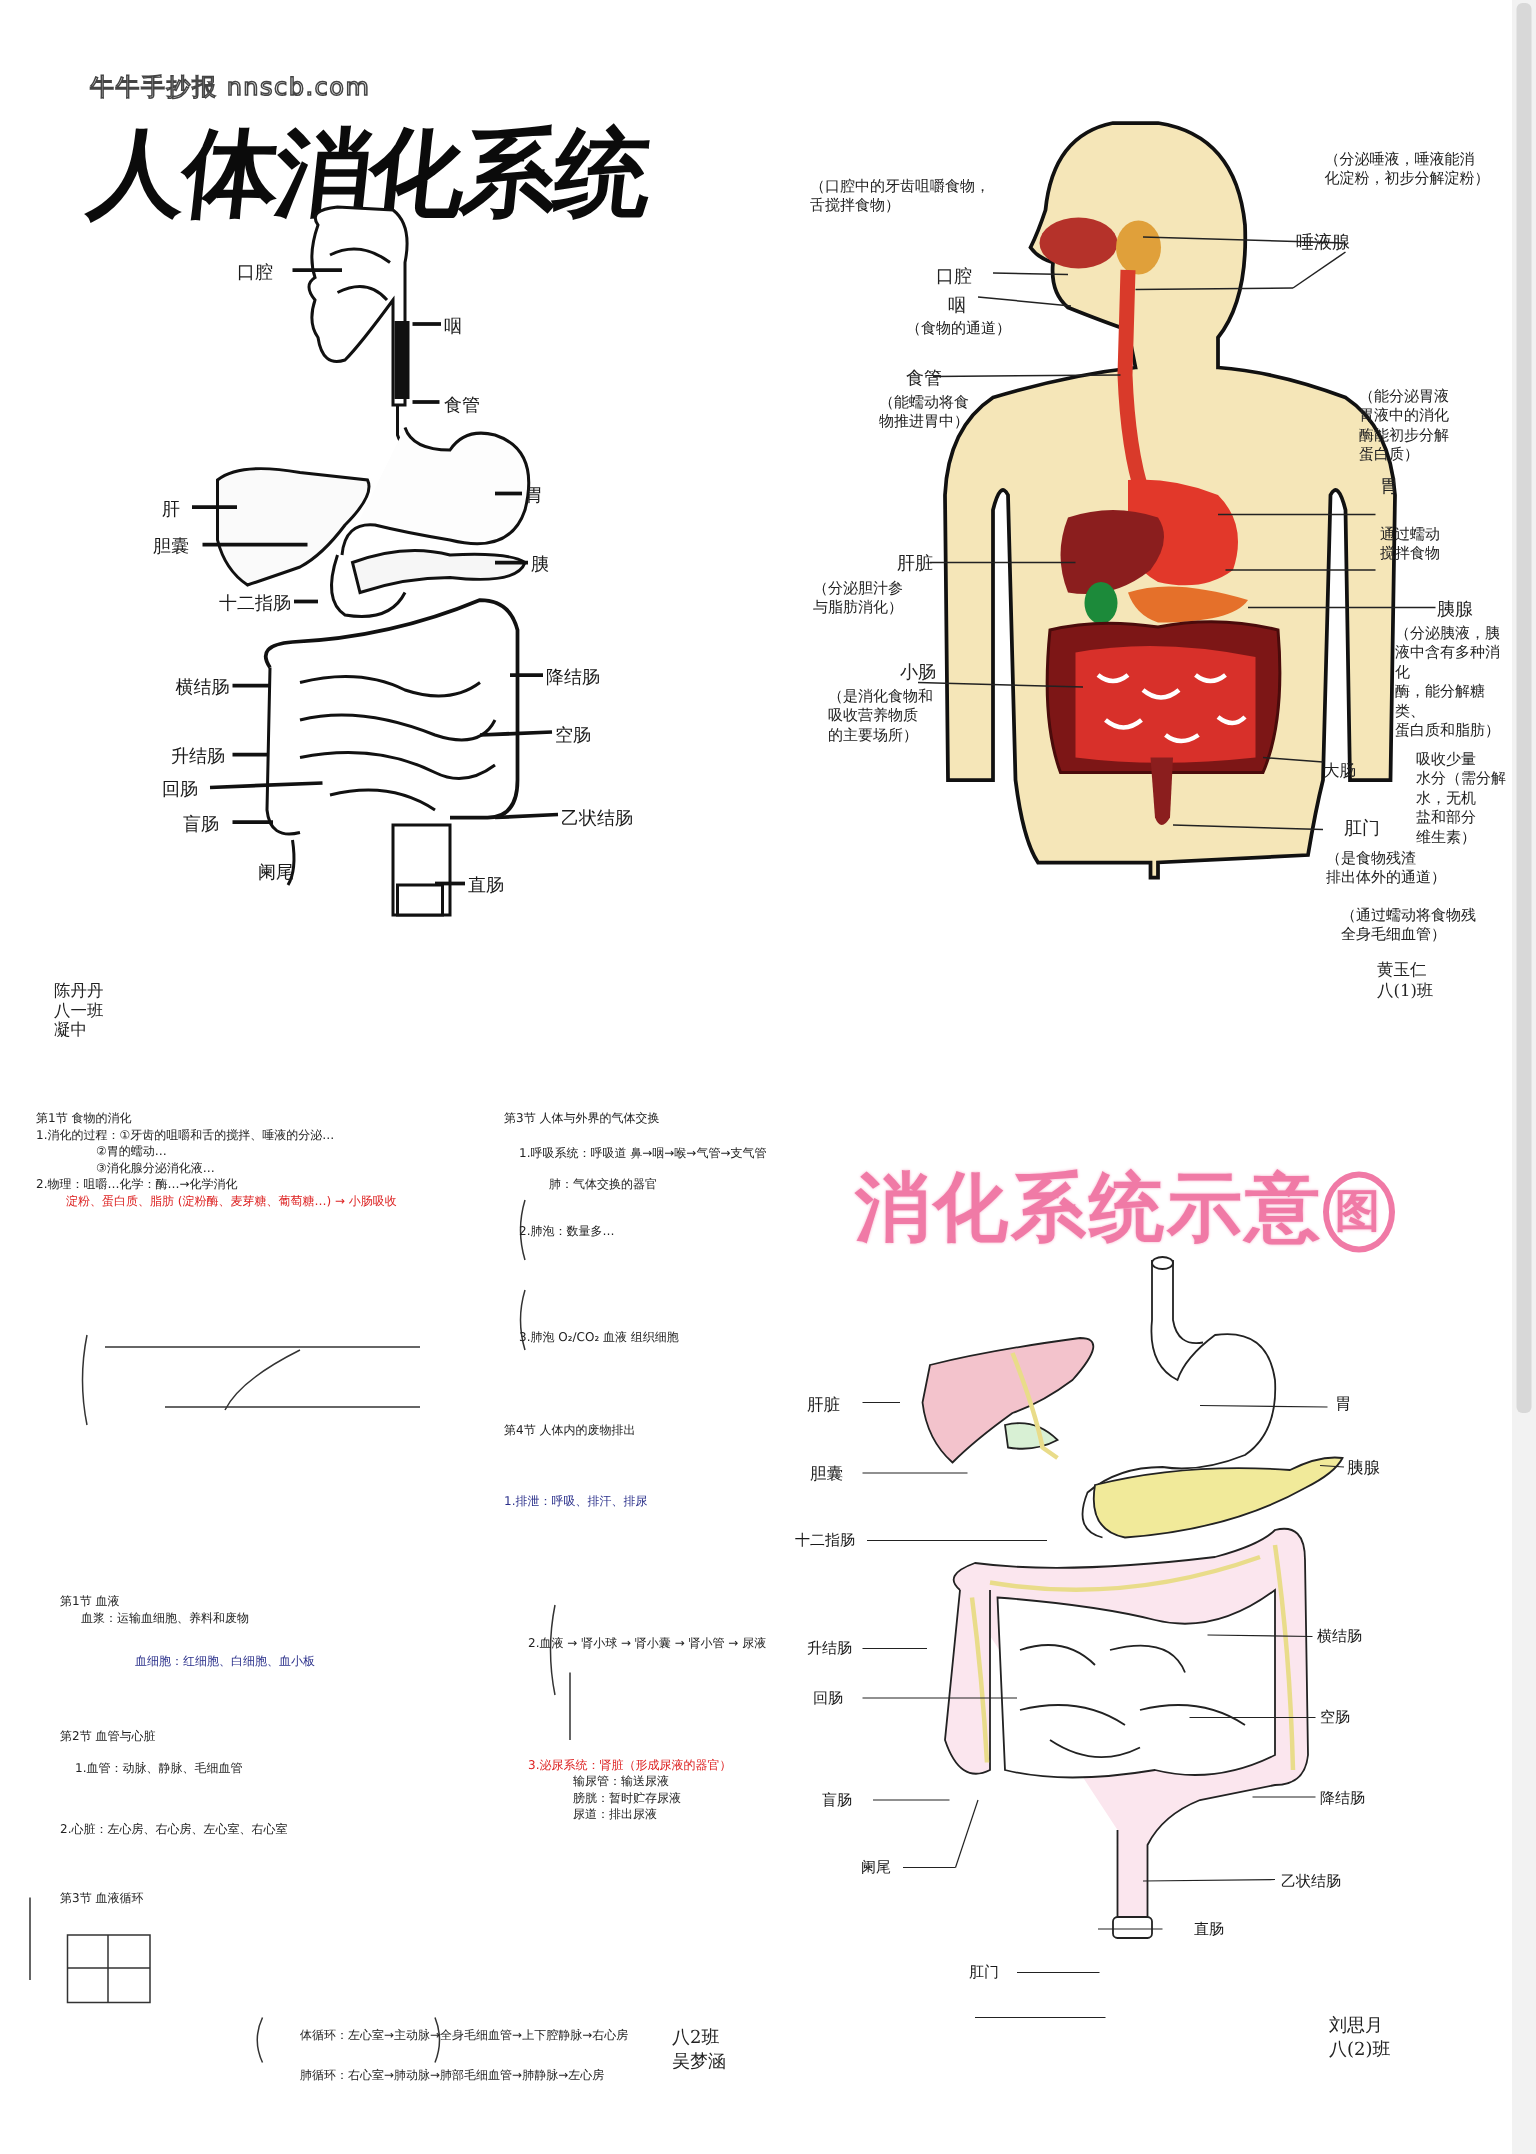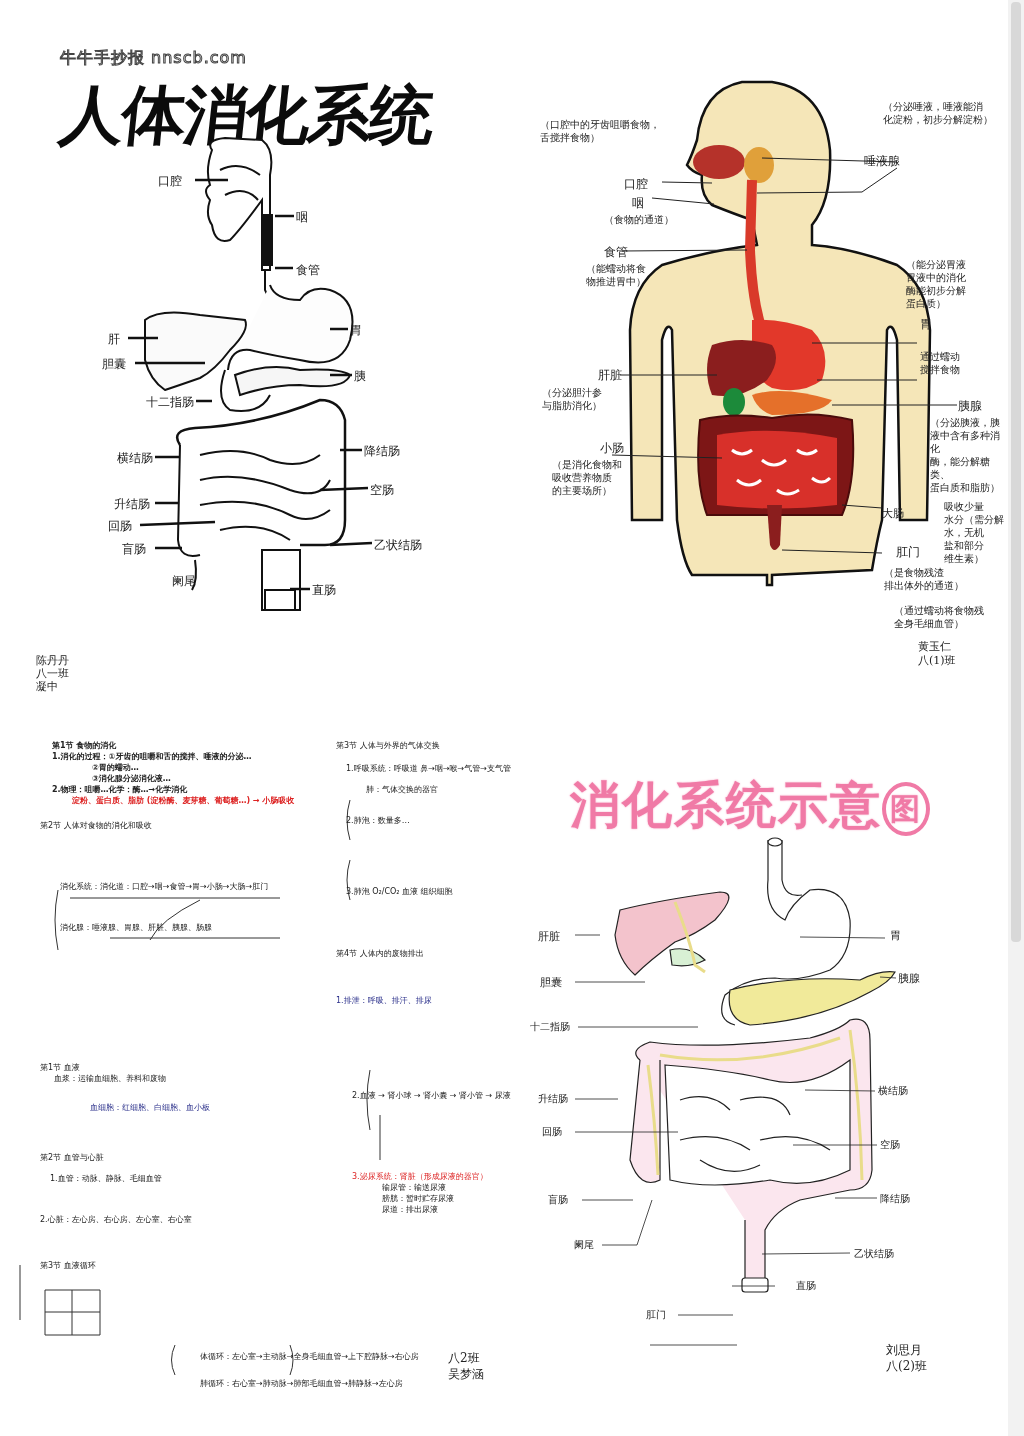--- a/index.html
+++ b/index.html
@@ -182,32 +182,27 @@
   <div class="hand" style="left:384px;top:546px;font-size:12px;">肛门</div>
   <div class="hand" style="left:372px;top:566px;font-family:Liberation Serif, serif;">（是食物残渣
 排出体外的通道）</div>
   <div class="hand" style="left:382px;top:604px;">（通过蠕动将食物残
 全身毛细血管）</div>
   <div class="sig" style="left:406px;top:640px;font-size:11px;line-height:14px;">黄玉仁
 八(1)班</div>
 </div>
 
 <div class="panel" style="left:0;top:720px;width:530px;height:716px;">
-  <div class="note" style="left:52px;top:20px;font-weight:bold;">
+  <div class="note" style="left:24px;top:20px;">
     <div>第1节 食物的消化</div>
     <div>1.消化的过程：①牙齿的咀嚼和舌的搅拌、唾液的分泌…</div>
     <div style="padding-left:40px">②胃的蠕动…</div>
     <div style="padding-left:40px">③消化腺分泌消化液…</div>
     <div>2.物理：咀嚼…化学：酶…→化学消化</div>
     <div class="r" style="padding-left:20px">淀粉、蛋白质、脂肪 (淀粉酶、麦芽糖、葡萄糖…) → 小肠吸收</div>
-  </div>
-  <div class="note" style="left:40px;top:100px;">
-    <div>第2节 人体对食物的消化和吸收</div>
-    <div style="padding-left:20px;margin-top:50px">消化系统：消化道：口腔→咽→食管→胃→小肠→大肠→肛门</div>
-    <div style="padding-left:20px;margin-top:30px">消化腺：唾液腺、胃腺、肝脏、胰腺、肠腺</div>
   </div>
   <svg class="abs" style="left:0;top:0" width="530" height="716">
     <g stroke="#333" fill="none" stroke-width="1">
       <path d="M70 178 L280 178"></path>
         <path d="M110 218 L280 218"></path>
       <path d="M58 170 Q52 200 58 230"></path>
       <path d="M150 220 Q160 200 200 180"></path>
       <path d="M20 545 L20 600 M45 570 L100 570 L100 615 L45 615Z"></path>
       <path d="M72 570 L72 615 M45 592 L100 592"></path>
       <path d="M175 655 Q168 640 175 625 M290 655 Q296 640 290 625"></path>

